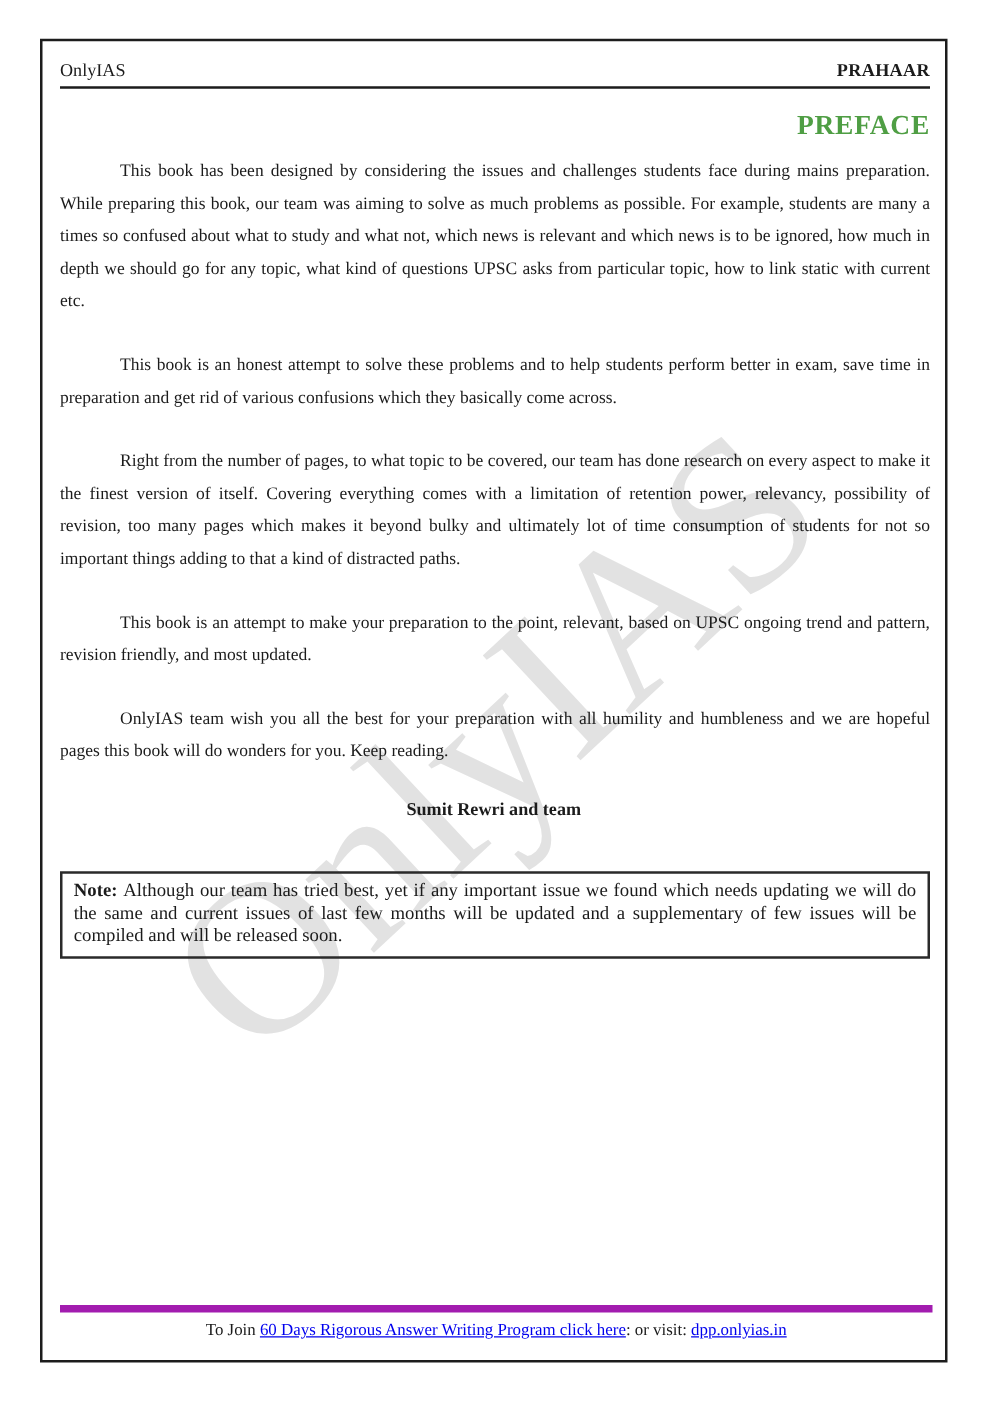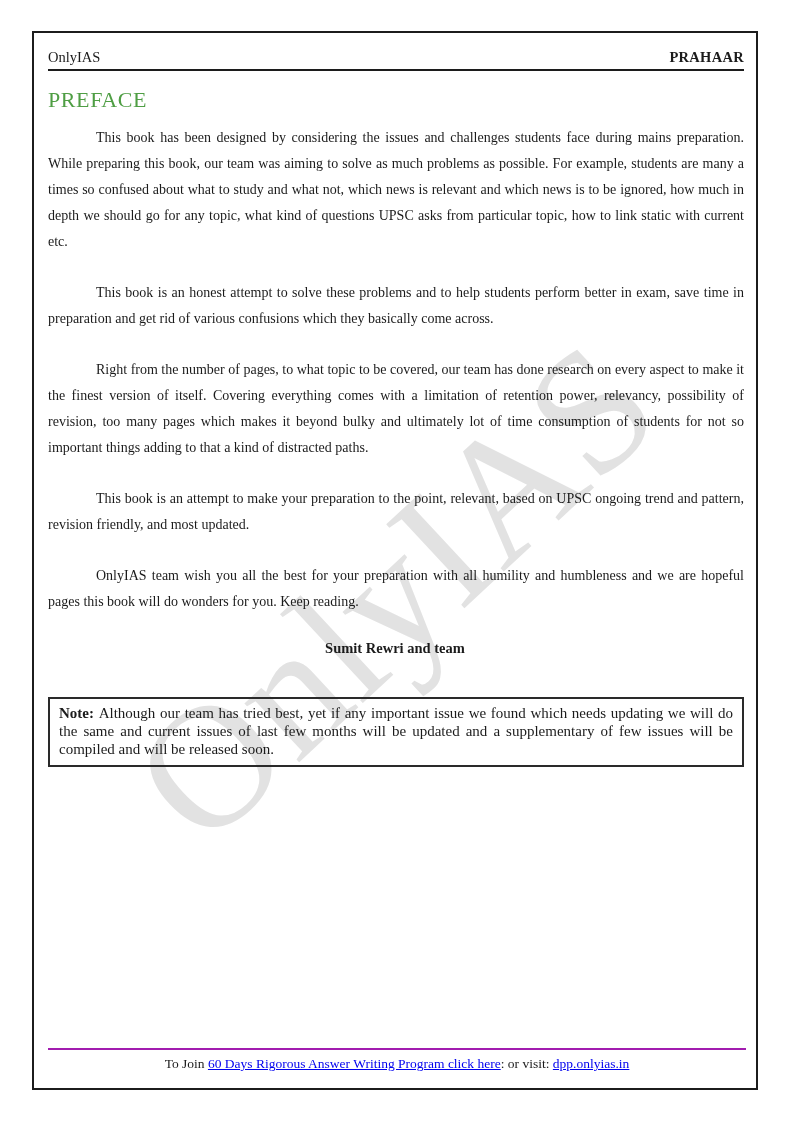--- a/index.html
+++ b/index.html
@@ -40,23 +40,23 @@
     display:flex;
     justify-content:space-between;
     align-items:flex-end;
     border-bottom:2px solid #1c1c1c;
     padding-bottom:3px;
     font-size:14.5px;
   }
   .header .brand { font-weight:normal; }
   .header .publication { font-weight:bold; letter-spacing:0.3px; }
   .title {
-    text-align:left;
+    text-align:right;
     color:#4f9e44;
-    font-weight:normal;
+    font-weight:bold;
     font-size:22px;
     letter-spacing:0.6px;
     margin-top:16px;
     margin-bottom:12px;
   }
   p.body-par {
     font-size:14px;
     line-height:26px;
     text-align:justify;
     text-indent:48px;
@@ -75,21 +75,21 @@
     padding:5px 9px 7px 9px;
     font-size:15px;
     line-height:18px;
     text-align:justify;
   }
   .note-box b { font-weight:bold; }
   .footer {
     position:absolute;
     left:14px; right:10px;
     bottom:16px;
-    border-top:2px solid #a21caf;
+    border-top:6px solid #a21caf;
     padding-top:6px;
     text-align:center;
     font-size:13.5px;
     z-index:1;
   }
   a.link {
     color:#0000ee;
     text-decoration:underline;
     cursor:pointer;
   }

